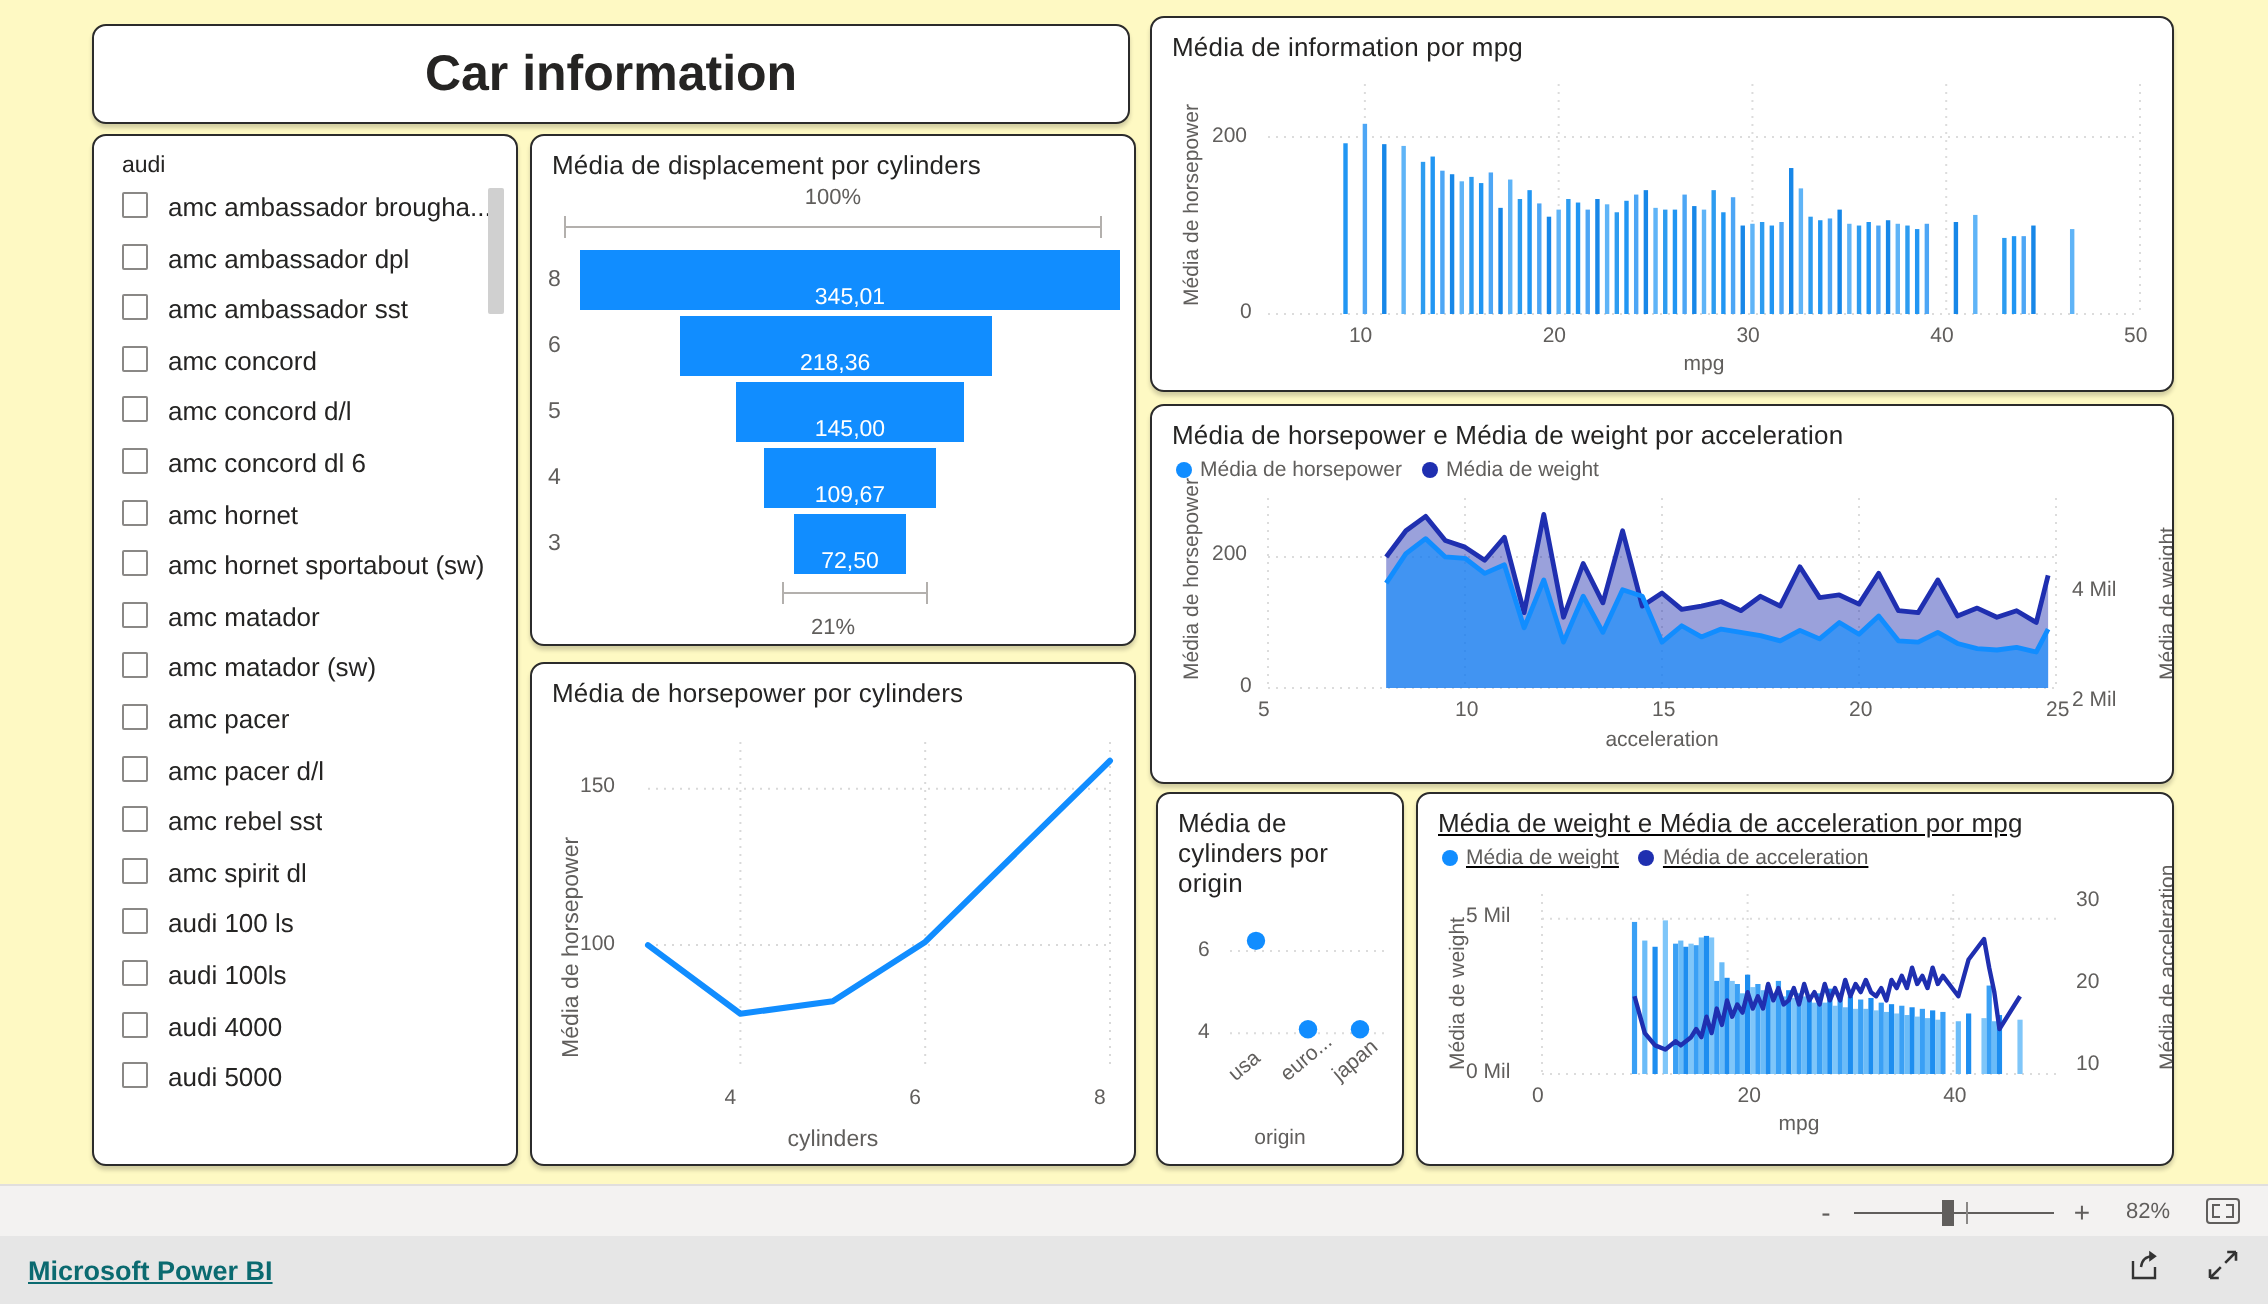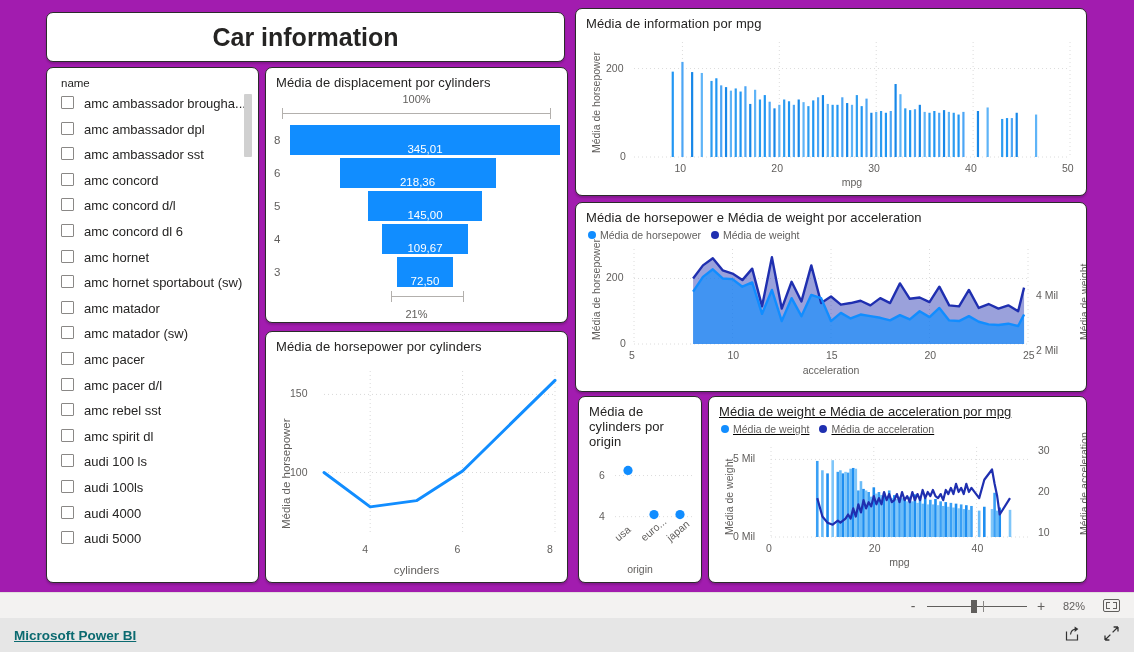--- a/index.html
+++ b/index.html
@@ -3,21 +3,21 @@
 <meta charset="utf-8">
 <style>
   * { box-sizing: border-box; }
   html, body {
     margin: 0; padding: 0;
     width: 1134px; height: 652px;
     background: #ffffff;
     font-family: "Liberation Sans", "DejaVu Sans", sans-serif;
     overflow: hidden;
   }
-  #app { position: relative; width: 1134px; height: 652px; background:#a21caf; }
+  #app { position: relative; width: 1134px; height: 652px; background:#fef9c3; }
 
   
   .card {
     position: absolute;
     background: #ffffff;
     border: 1px solid #2b2b2b;
     border-radius: 7px;
     box-shadow: 0 2px 2px rgba(0,0,0,0.18);
     overflow: hidden;
   }
@@ -145,21 +145,21 @@
 <body>
 
 <div id="app">
 
   <div class="card" id="title-card">
     <div id="title-text">Car information</div>
   </div>
 
   <div class="card" id="slicer">
     <div id="slicer-inner">
-      <div id="slicer-header">name</div>
+      <div id="slicer-header">audi</div>
       <div id="slicer-list">
           <div class="slicer-row">
             <div class="slicer-box"></div>
             <div class="slicer-label">amc ambassador brougha...</div>
           </div>
           <div class="slicer-row">
             <div class="slicer-box"></div>
             <div class="slicer-label">amc ambassador dpl</div>
           </div>
           <div class="slicer-row">

